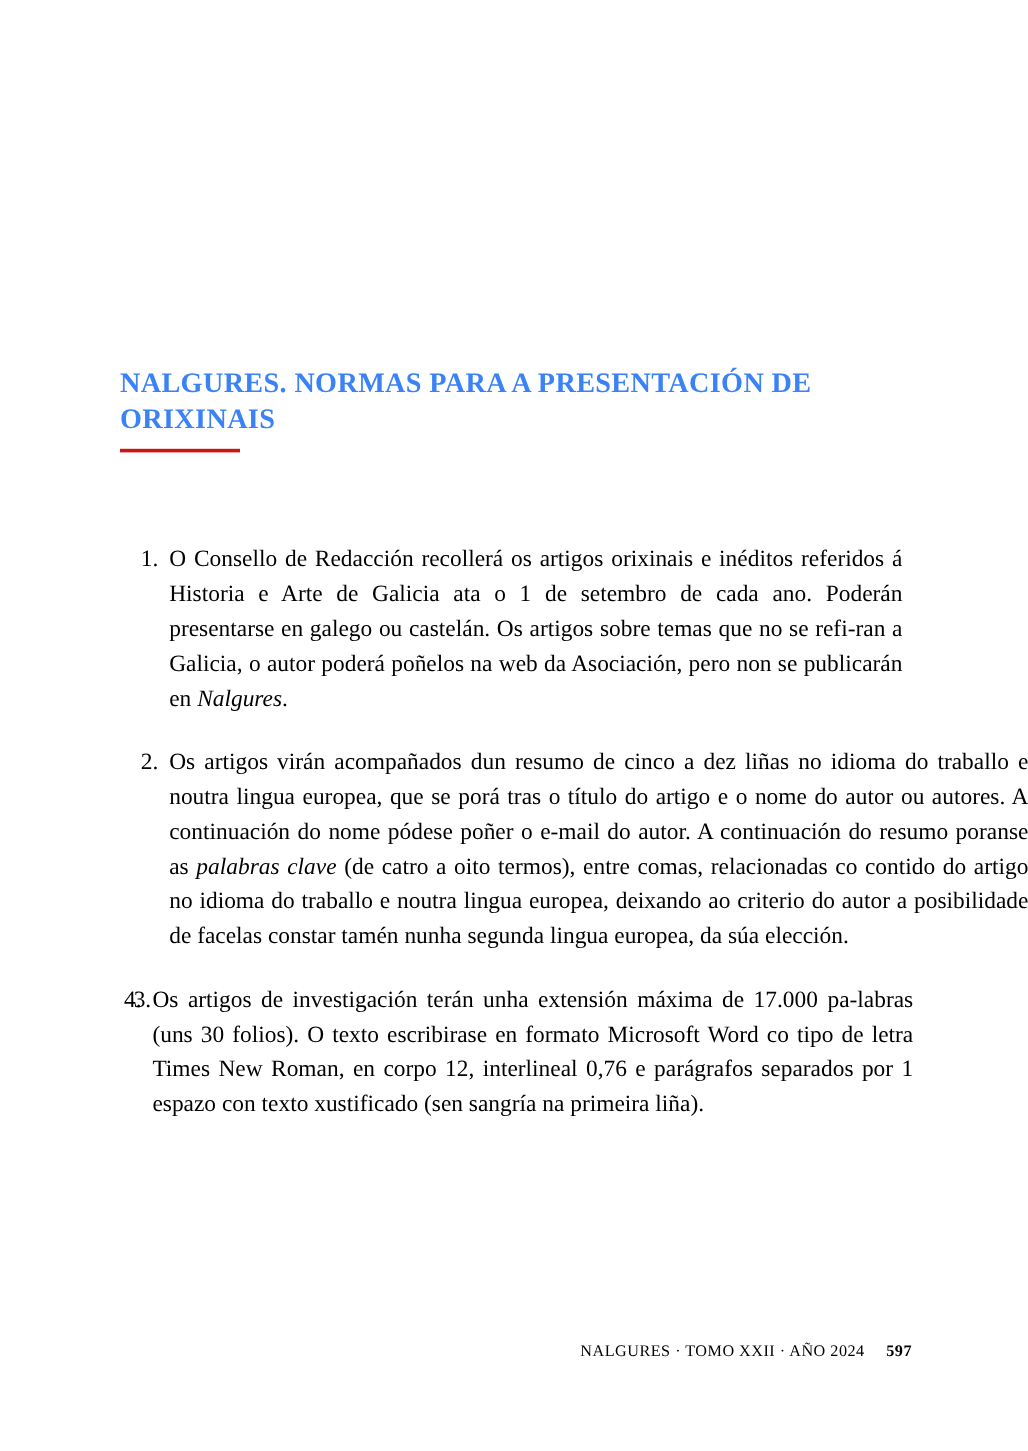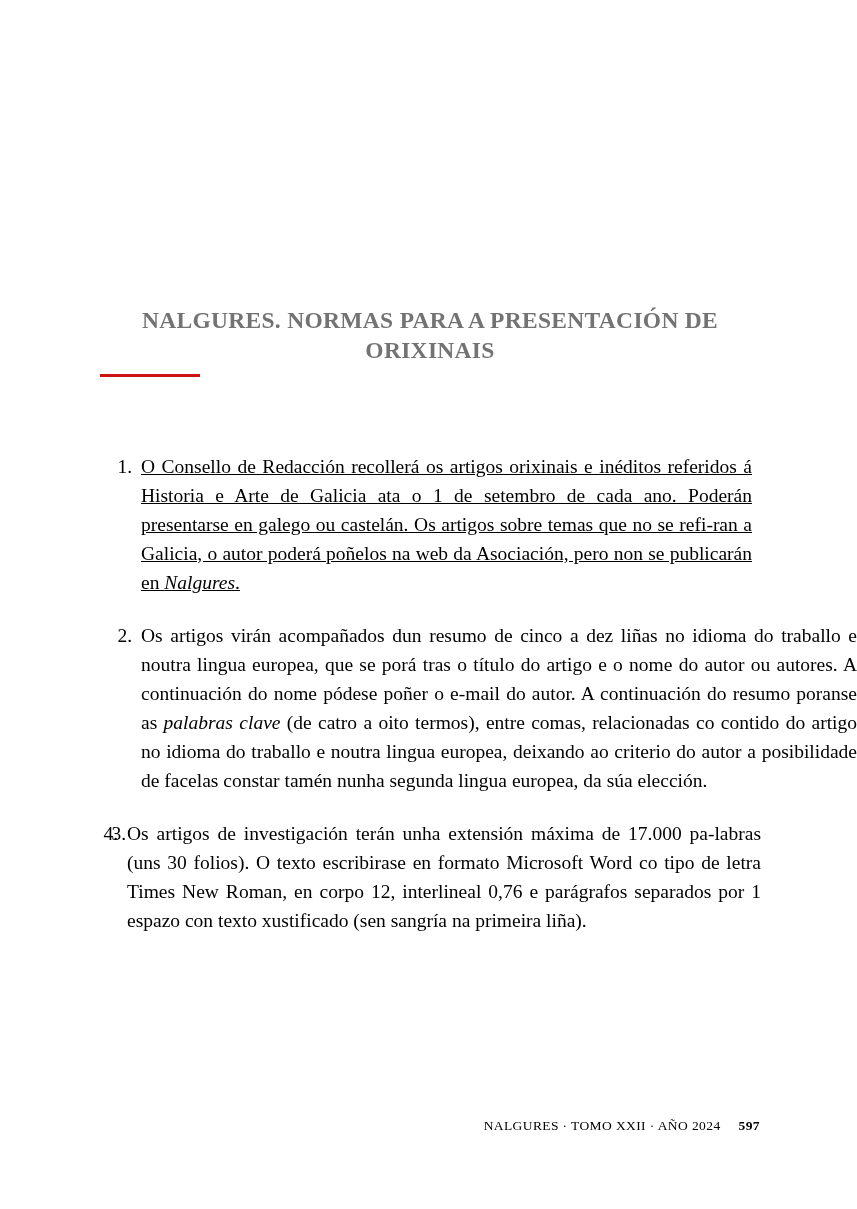--- a/index.html
+++ b/index.html
@@ -24,23 +24,22 @@
     top: 305px;
     width: 660px;
   }
   .doc-title {
     margin: 0;
     font-family: "Liberation Serif", "DejaVu Serif", serif;
     font-size: 23.5px;
     font-weight: bold;
     line-height: 30px;
     letter-spacing: 0.3px;
-    color: #737373;
+    color: #3b82f6;
     text-transform: uppercase;
-    text-align: center;
   }
   .title-rule {
     margin-top: 9px;
     width: 100px;
     height: 3px;
     background: #CC1414;
   }
 
   
   .rules-list {
@@ -67,21 +66,21 @@
     font-size: 19.5px;
     line-height: 29px;
     text-align: justify;
     text-justify: inter-word;
     hyphens: manual;
   }
   .rule-body i { font-style: italic; }
 
   
   .item-1 .rule-num  { left: 98px; }
-  .item-1 .rule-body { margin-left: 141px; margin-right: 105px; text-decoration: underline; }
+  .item-1 .rule-body { margin-left: 141px; margin-right: 105px; }
 
   .item-2 .rule-num  { left: 98px; }
   .item-2 .rule-body { margin-left: 141px; }
 
   .item-3 .rule-num  { left: 92px; }
   .item-3 .rule-body { margin-left: 135px; margin-right: 96px; }
 
   .item-4 .rule-num  { left: 84px; }
   .item-4 .rule-body { margin-left: 127px; margin-right: 96px; }
 

